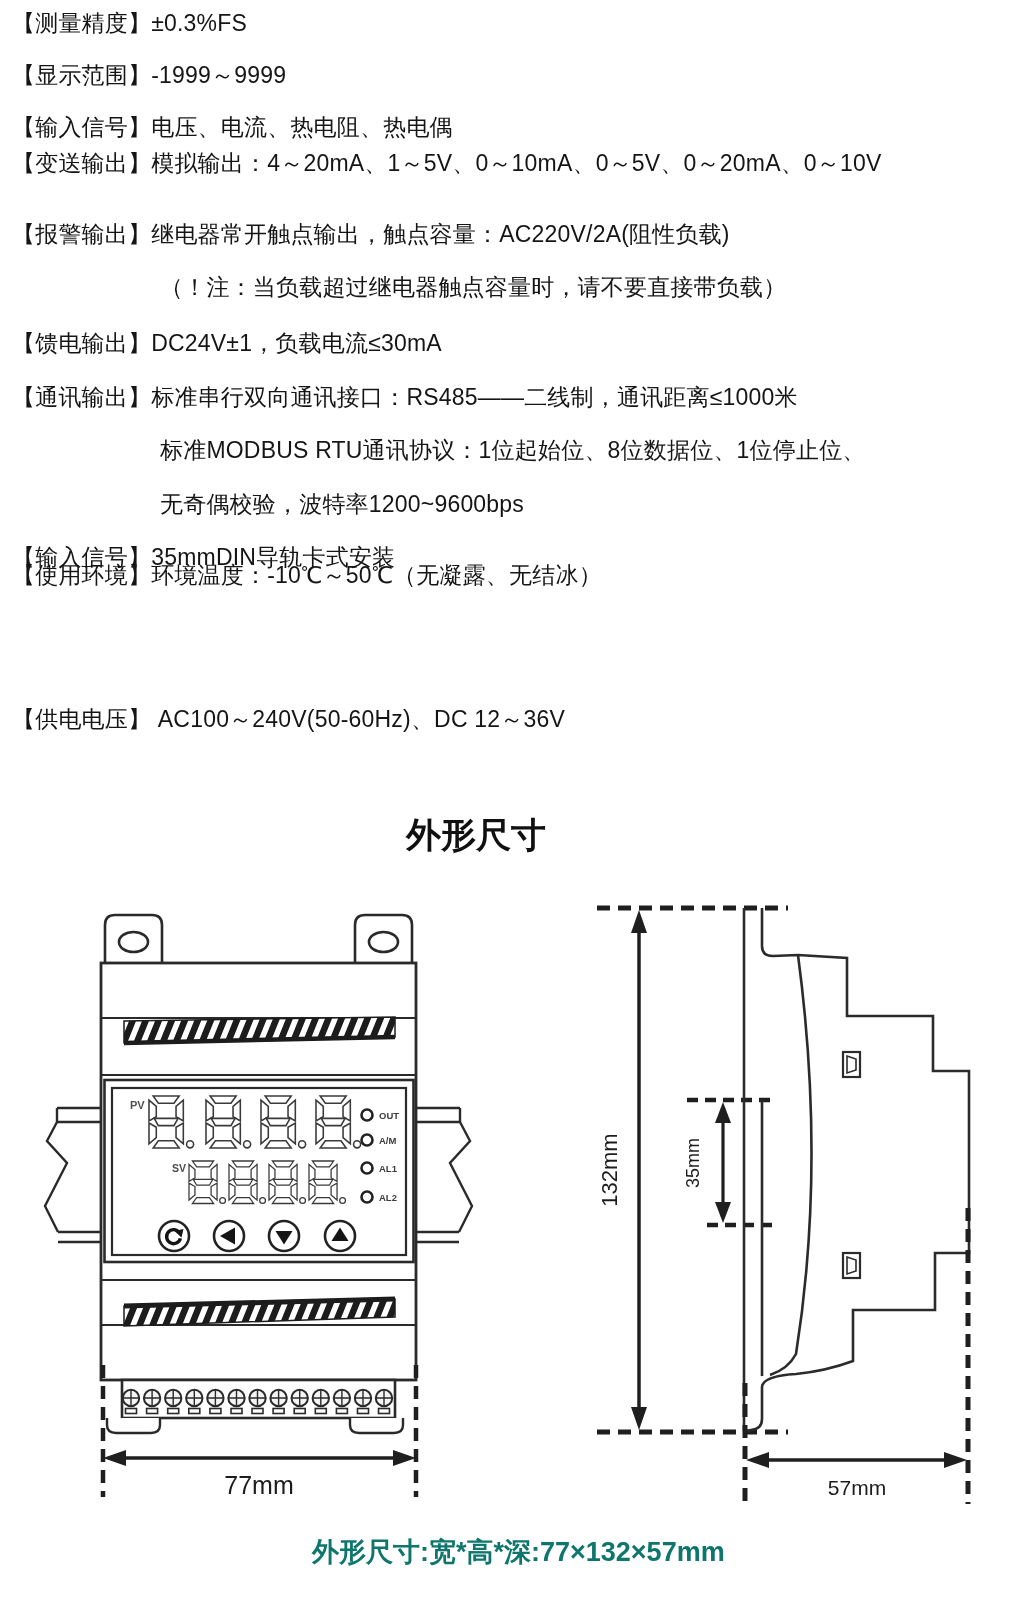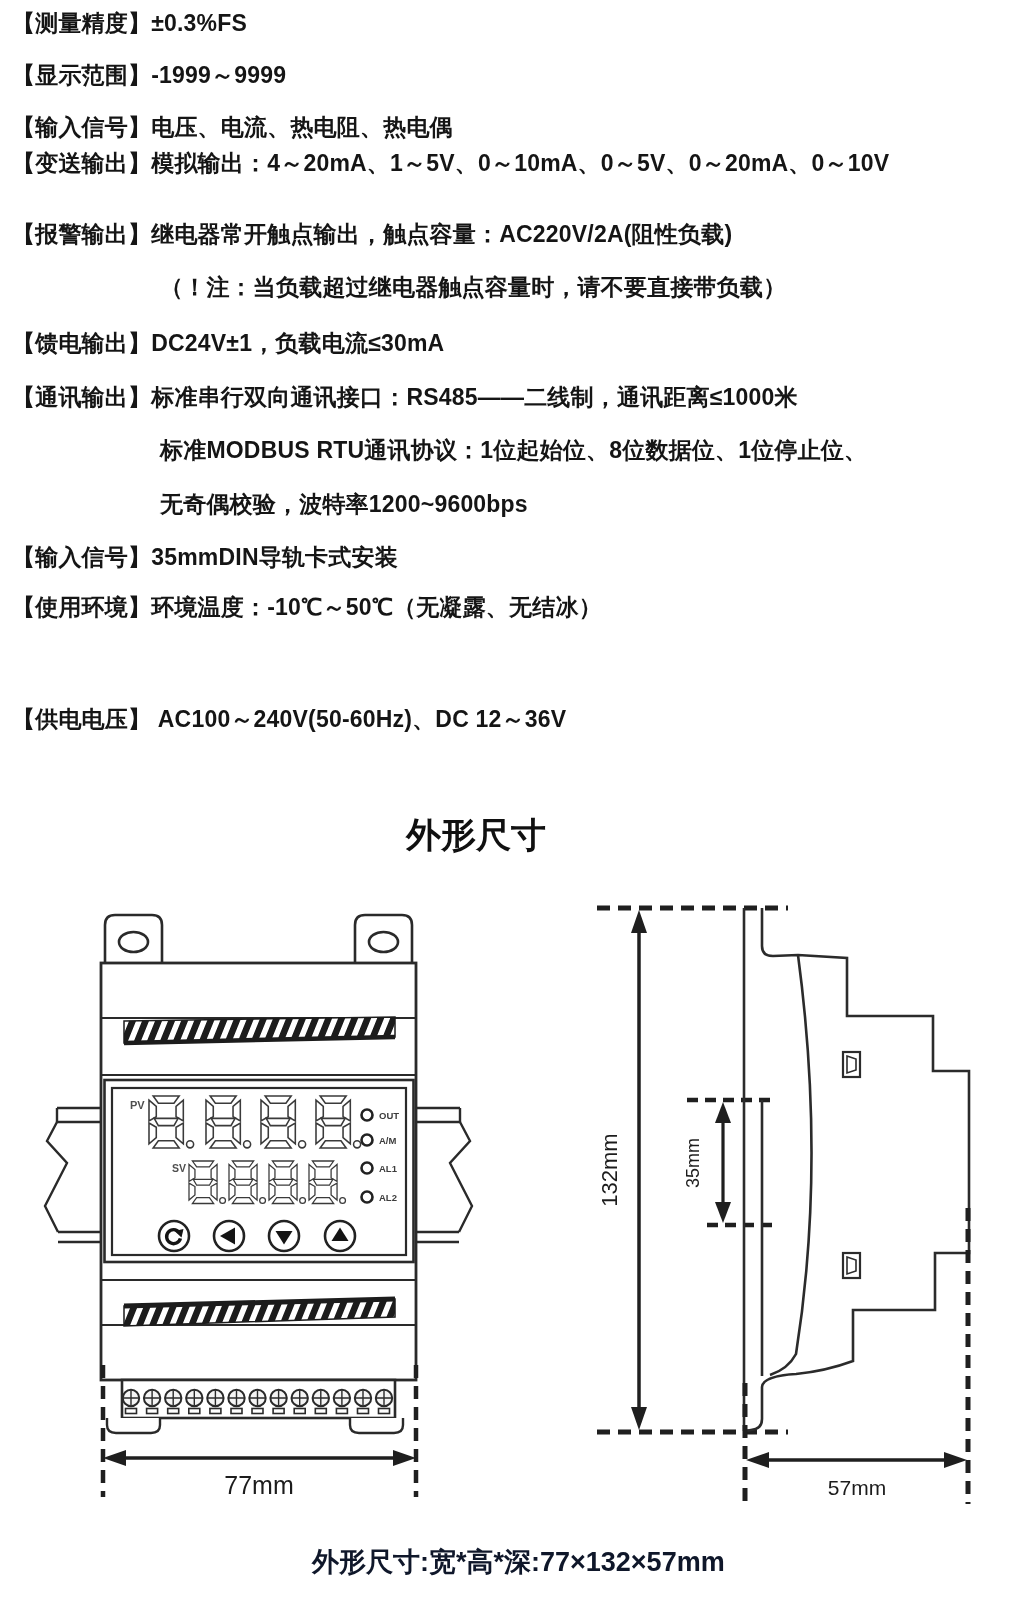--- a/index.html
+++ b/index.html
@@ -1,43 +1,43 @@
 <!DOCTYPE html>
 <html><head>
 <meta charset="utf-8">
 <style>
   html,body{margin:0;padding:0;background:#fff;}
   #page{position:relative;width:1029px;height:1600px;background:#ffffff;overflow:hidden;
         font-family:"Liberation Sans",sans-serif;color:#111;}
-  .spec-line{position:absolute;left:12px;font-size:23px;font-weight:bold;color:#151515;
+  .spec-line{position:absolute;left:12px;font-size:23px;font-weight:normal;color:#151515;
              white-space:nowrap;letter-spacing:0.2px;}
   .spec-line.indent{left:160px;}
   .sec-title{position:absolute;left:406px;top:812px;font-size:35px;font-weight:bold;color:#101010;}
-  .caption{position:absolute;left:312px;top:1534px;font-size:27px;font-weight:bold;color:#0f172a;margin-top:10px;}
+  .caption{position:absolute;left:312px;top:1534px;font-size:27px;font-weight:bold;color:#0f766e;}
   .diagram{position:absolute;}
   svg{display:block;}
   svg text{font-family:"Liberation Sans",sans-serif;}
 </style>
 </head>
 <body>
 
 <div id="page">
 
   <div class="spec-line" style="top:8px"><span>【测量精度】</span><span>±0.3%FS</span></div>
   <div class="spec-line" style="top:60px"><span>【显示范围】</span><span>-1999～9999</span></div>
   <div class="spec-line" style="top:112px"><span>【输入信号】</span><span>电压、电流、热电阻、热电偶</span></div>
   <div class="spec-line" style="top:148px"><span>【变送输出】</span><span>模拟输出：4～20mA、1～5V、0～10mA、0～5V、0～20mA、0～10V</span></div>
   <div class="spec-line" style="top:219px"><span>【报警输出】</span><span>继电器常开触点输出，触点容量：AC220V/2A(阻性负载)</span></div>
   <div class="spec-line indent" style="top:272px"><span>（！注：当负载超过继电器触点容量时，请不要直接带负载）</span></div>
   <div class="spec-line" style="top:328px"><span>【馈电输出】</span><span>DC24V±1，负载电流≤30mA</span></div>
   <div class="spec-line" style="top:382px"><span>【通讯输出】</span><span>标准串行双向通讯接口：RS485——二线制，通讯距离≤1000米</span></div>
   <div class="spec-line indent" style="top:435px"><span>标准MODBUS RTU通讯协议：1位起始位、8位数据位、1位停止位、</span></div>
   <div class="spec-line indent" style="top:489px"><span>无奇偶校验，波特率1200~9600bps</span></div>
   <div class="spec-line" style="top:542px"><span>【输入信号】</span><span>35mmDIN导轨卡式安装</span></div>
-  <div class="spec-line" style="top:592px"><span>【使用环境】</span><span>环境温度：-10℃～50℃（无凝露、无结冰）</span></div>
+  <div class="spec-line" style="top:560px"><span>【使用环境】</span><span>环境温度：-10℃～50℃（无凝露、无结冰）</span></div>
   <div class="spec-line" style="top:704px"><span>【供电电压】</span><span> AC100～240V(50-60Hz)、DC 12～36V</span></div>
 
   <div class="sec-title">外形尺寸</div>
 
   <div class="diagram" style="left:30px;top:880px;">
     <svg width="500" height="640" viewBox="0 0 500 640">
       <defs>
         <pattern id="hatch" width="13" height="34" patternUnits="userSpaceOnUse" patternTransform="skewX(-22)">
           <rect width="13" height="34" fill="#1c1c1c"></rect>
           <rect x="7" width="6" height="34" fill="#ffffff"></rect>

